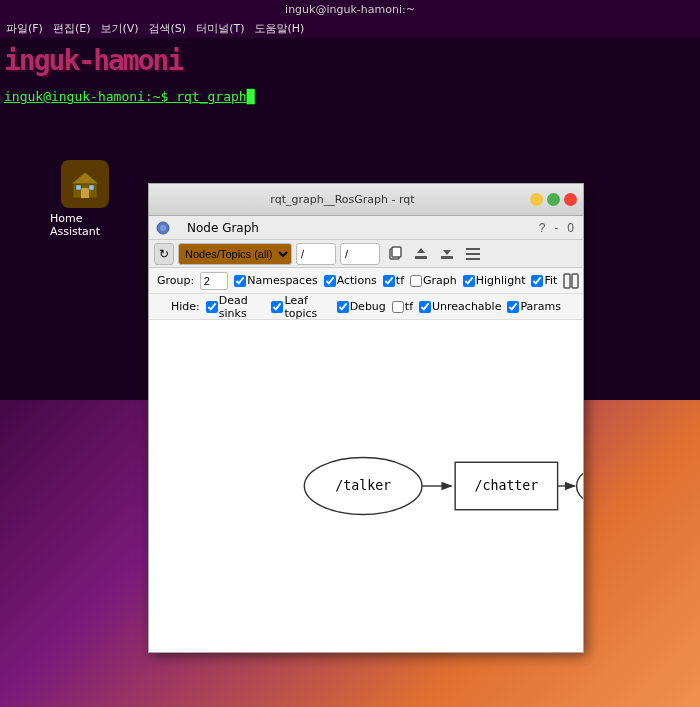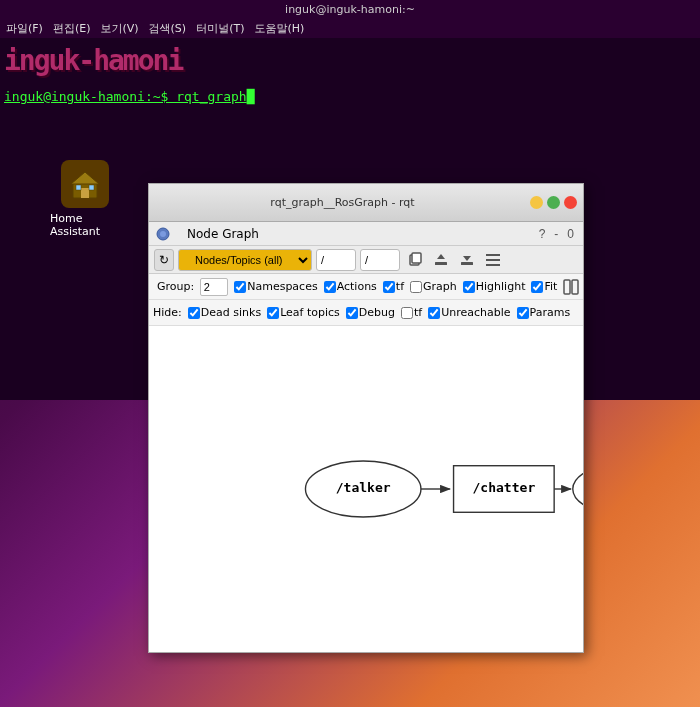--- a/index.html
+++ b/index.html
@@ -122,21 +122,21 @@
       flex-direction: column;
     }
 
     .rqt-titlebar {
       background: linear-gradient(to bottom, #e8e8e8, #d0d0d0);
       border-bottom: 1px solid #aaa;
       display: flex;
       align-items: center;
       justify-content: space-between;
       padding: 12px 6px;
-      height: 38px;
+      height: 32px;
       gap: 48px;
     }
 
     .rqt-title-text {
       font-size: 11px;
       color: #333;
       flex: 1;
       text-align: center;
     }
 
@@ -180,26 +180,26 @@
       padding: 1px 4px;
       cursor: pointer;
       font-size: 12px;
       height: 22px;
       display: flex;
       align-items: center;
       justify-content: center;
     }
 
     .toolbar-select {
-      background: #eab308;
+      background: #a16207;
       border: 1px solid #bbb;
       border-radius: 3px;
       font-size: 11px;
       height: 22px;
-      padding: 0 12px;
+      padding: 0 2px;
     }
 
     .toolbar-input {
       background: white;
       border: 1px solid #bbb;
       border-radius: 3px;
       font-size: 11px;
       height: 22px;
       padding: 0 4px;
       width: 40px;
@@ -227,21 +227,21 @@
       gap: 6px;
       font-size: 11px;
       height: 26px;
     }
 
     .rqt-options-row2 {
       background: #f5f5f5;
       border-bottom: 1px solid #ddd;
       display: flex;
       align-items: center;
-      padding: 3px 4px;
+      padding: 3px 22px;
       gap: 6px;
       font-size: 11px;
       height: 26px;
     }
 
     .checkbox-group {
       display: flex;
       align-items: center;
       gap: 1px;
     }
@@ -266,21 +266,20 @@
       text-align: center;
       font-size: 11px;
     }
 
     
     .graph-area {
       flex: 1;
       background: white;
       position: relative;
       overflow: hidden;
-      font-weight: bold;
     }
 
     .graph-svg {
       width: 100%;
       height: 100%;
     }
 
     
     .node-ellipse {
       fill: white;

